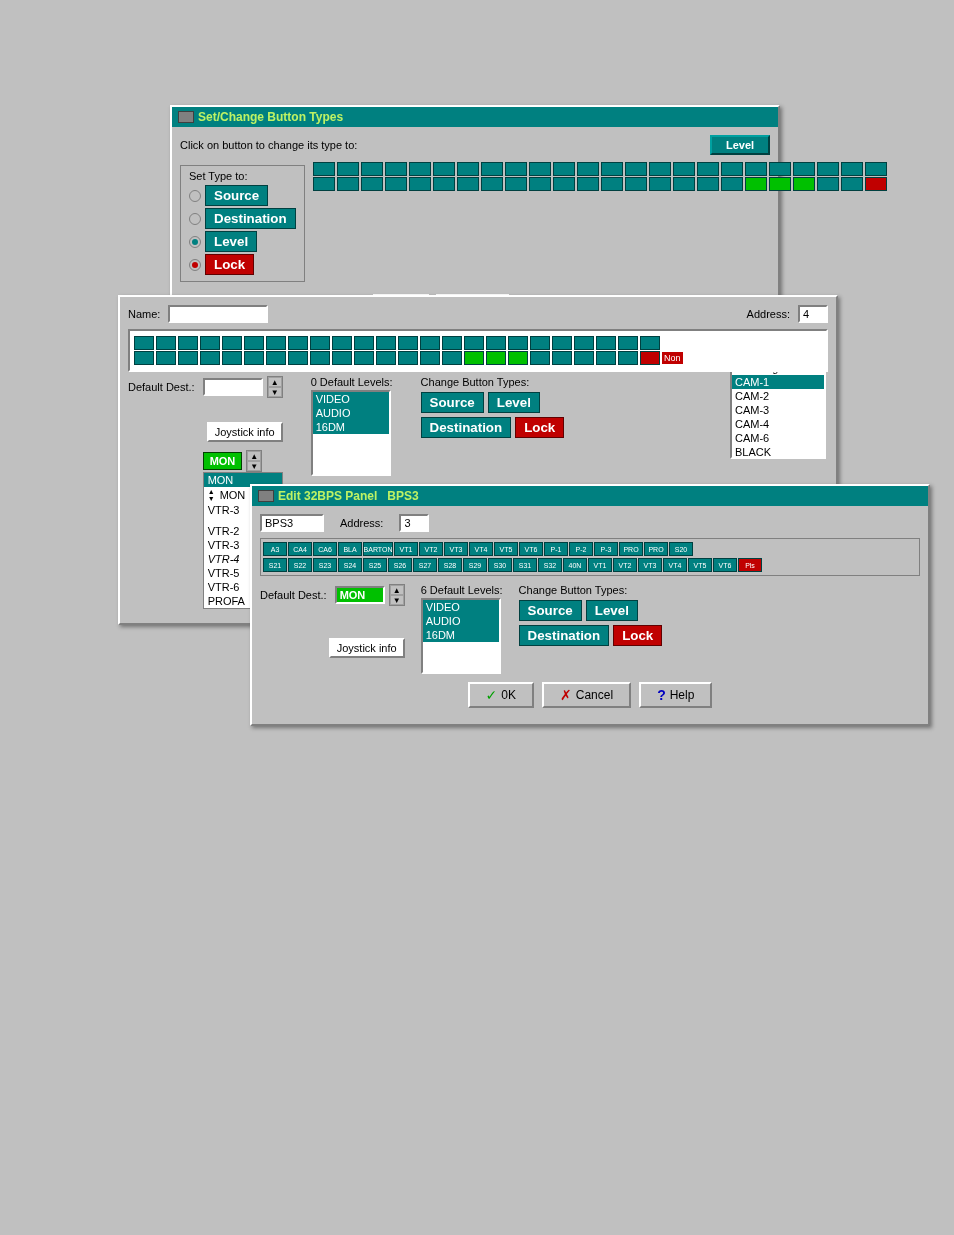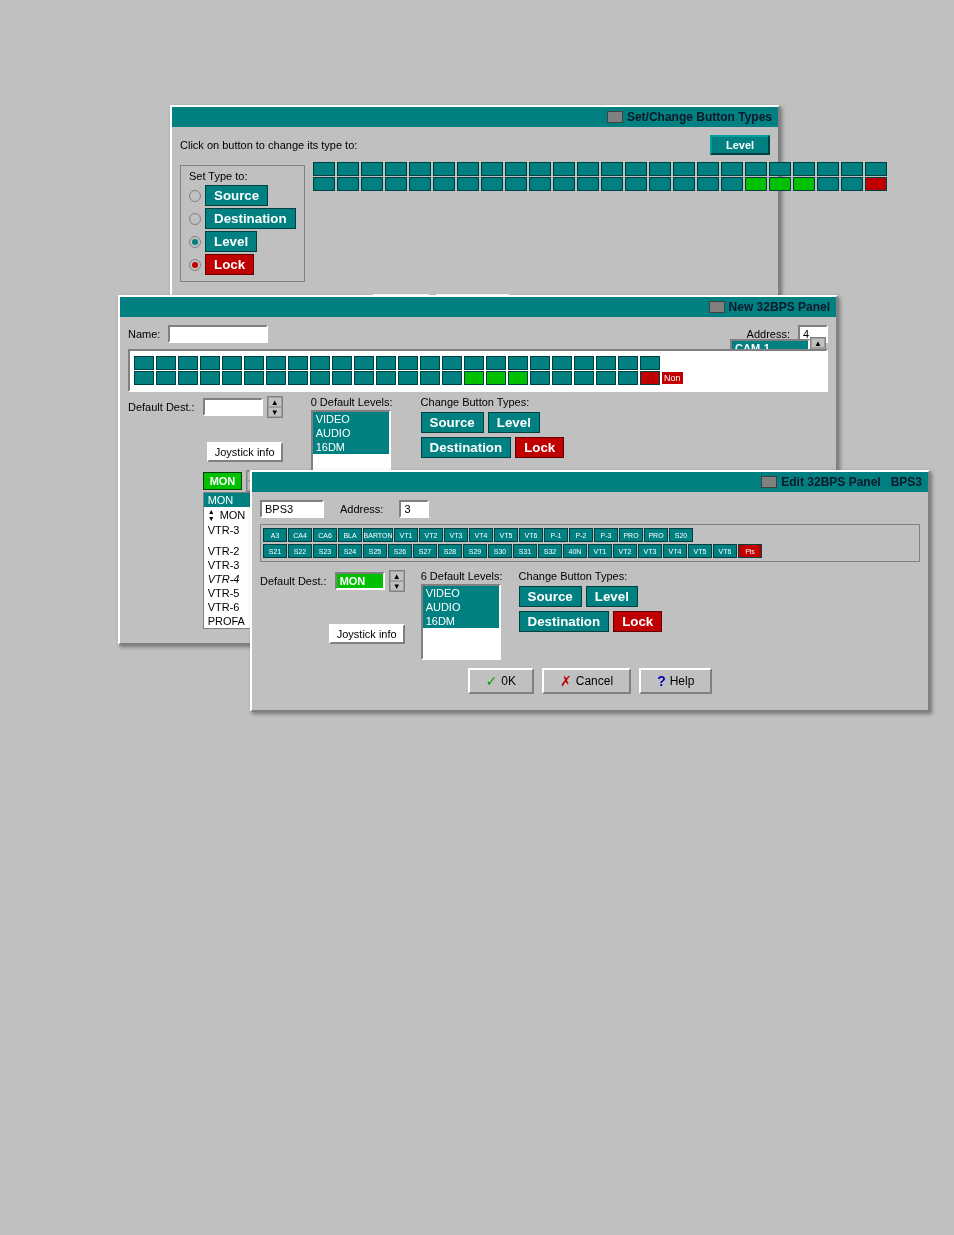--- a/index.html
+++ b/index.html
@@ -25,27 +25,27 @@
       position: absolute;
       background: #c0c0c0;
       border: 2px solid #808080;
       border-top: 2px solid #ffffff;
       border-left: 2px solid #ffffff;
       box-shadow: 2px 2px 4px rgba(0,0,0,0.4);
     }
 
     .window-titlebar {
       background: #008080;
-      color: #0f172a;
+      color: #bef264;
       font-weight: bold;
       font-size: 12px;
       padding: 3px 6px;
       display: flex;
       align-items: center;
-      justify-content: flex-end;
+      justify-content: flex-start;
     }
 
     .window-titlebar-left {
       display: flex;
       align-items: center;
       gap: 4px;
     }
 
     .title-box {
       width: 16px;
@@ -64,21 +64,21 @@
     
     .win-new32bps {
       left: 118px;
       top: 295px;
       width: 720px;
     }
 
     
     .win-edit32bps {
       left: 250px;
-      top: 470px;
+      top: 484px;
       width: 680px;
     }
 
     .window-content {
       padding: 8px;
     }
 
     
     .btn {
       border: 2px solid;
@@ -460,45 +460,49 @@
           <span style="color:#c00000;">✗</span> Cancel
         </button>
         <button class="btn" style="padding:2px 12px;">
           <span style="color:#0000c0; font-weight:bold;">?</span> Help
         </button>
       </div>
     </div>
   </div>
 
   <div class="window win-new32bps">
-    <div class="window-titlebar">
-      <div class="window-titlebar-left">
-        <div class="title-box"></div>
-        <span>New 32BPS Panel</span>
-      </div>
-    </div>
     <div class="window-content">
 
       <div class="flex-row" style="margin-bottom:6px; justify-content:space-between; align-items:center;">
         <div class="flex-row">
           <span>Name:</span>
           <input class="input-field" style="width: 100px; margin-left: 4px;">
         </div>
         <div class="flex-row">
           <span>Address:</span>
           <input class="input-field" style="width: 30px; margin-left: 4px;" value="4">
         </div>
 
         <div style="position:absolute; right:10px; top:40px;">
           <div class="flex-row" style="gap:0;">
             <input class="input-field" value="CAM-1" style="width: 80px; background: rgb(0, 128, 128); color: white; font-weight: bold;">
             <div style="display:flex; flex-direction:column; border:1px solid #808080; width:16px;">
               <div class="spinner-up">▲</div>
               <div class="spinner-down">▼</div>
             </div>
+          </div>
+          <div class="listbox" style="width:96px; max-height:100px; margin-top:0;">
+            <div class="listbox-item">Not Prog</div>
+            <div class="listbox-item selected-teal" style="background:#008080; color:white;">CAM-1</div>
+            <div class="listbox-item">CAM-2</div>
+            <div class="listbox-item">CAM-3</div>
+            <div class="listbox-item">CAM-4</div>
+            <div class="listbox-item">CAM-6</div>
+            <div class="listbox-item">BLACK</div>
+
           </div>
         </div>
       </div>
 
       <div class="inset-panel" style="margin-bottom:4px; position:relative;">
 
         <div class="btn-grid-row">
           <div class="bps-grid-btn"></div>
           <div class="bps-grid-btn"></div>
           <div class="bps-grid-btn"></div>

